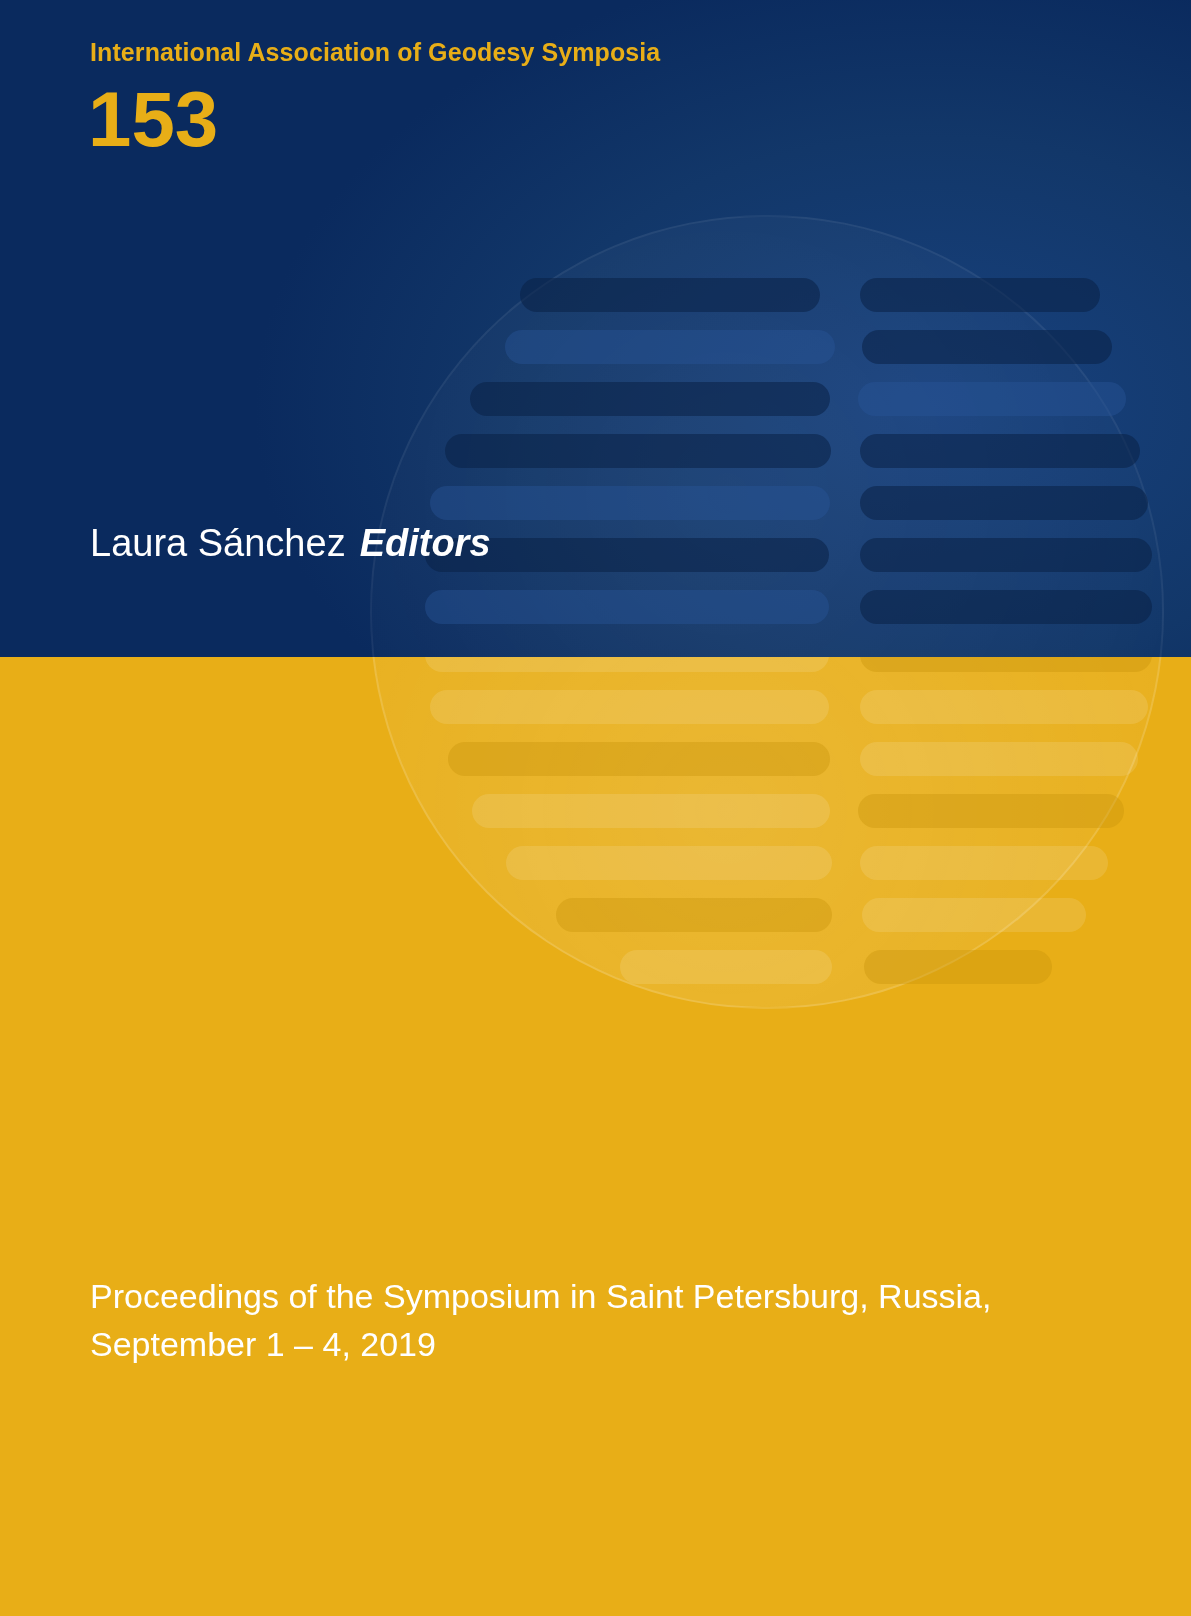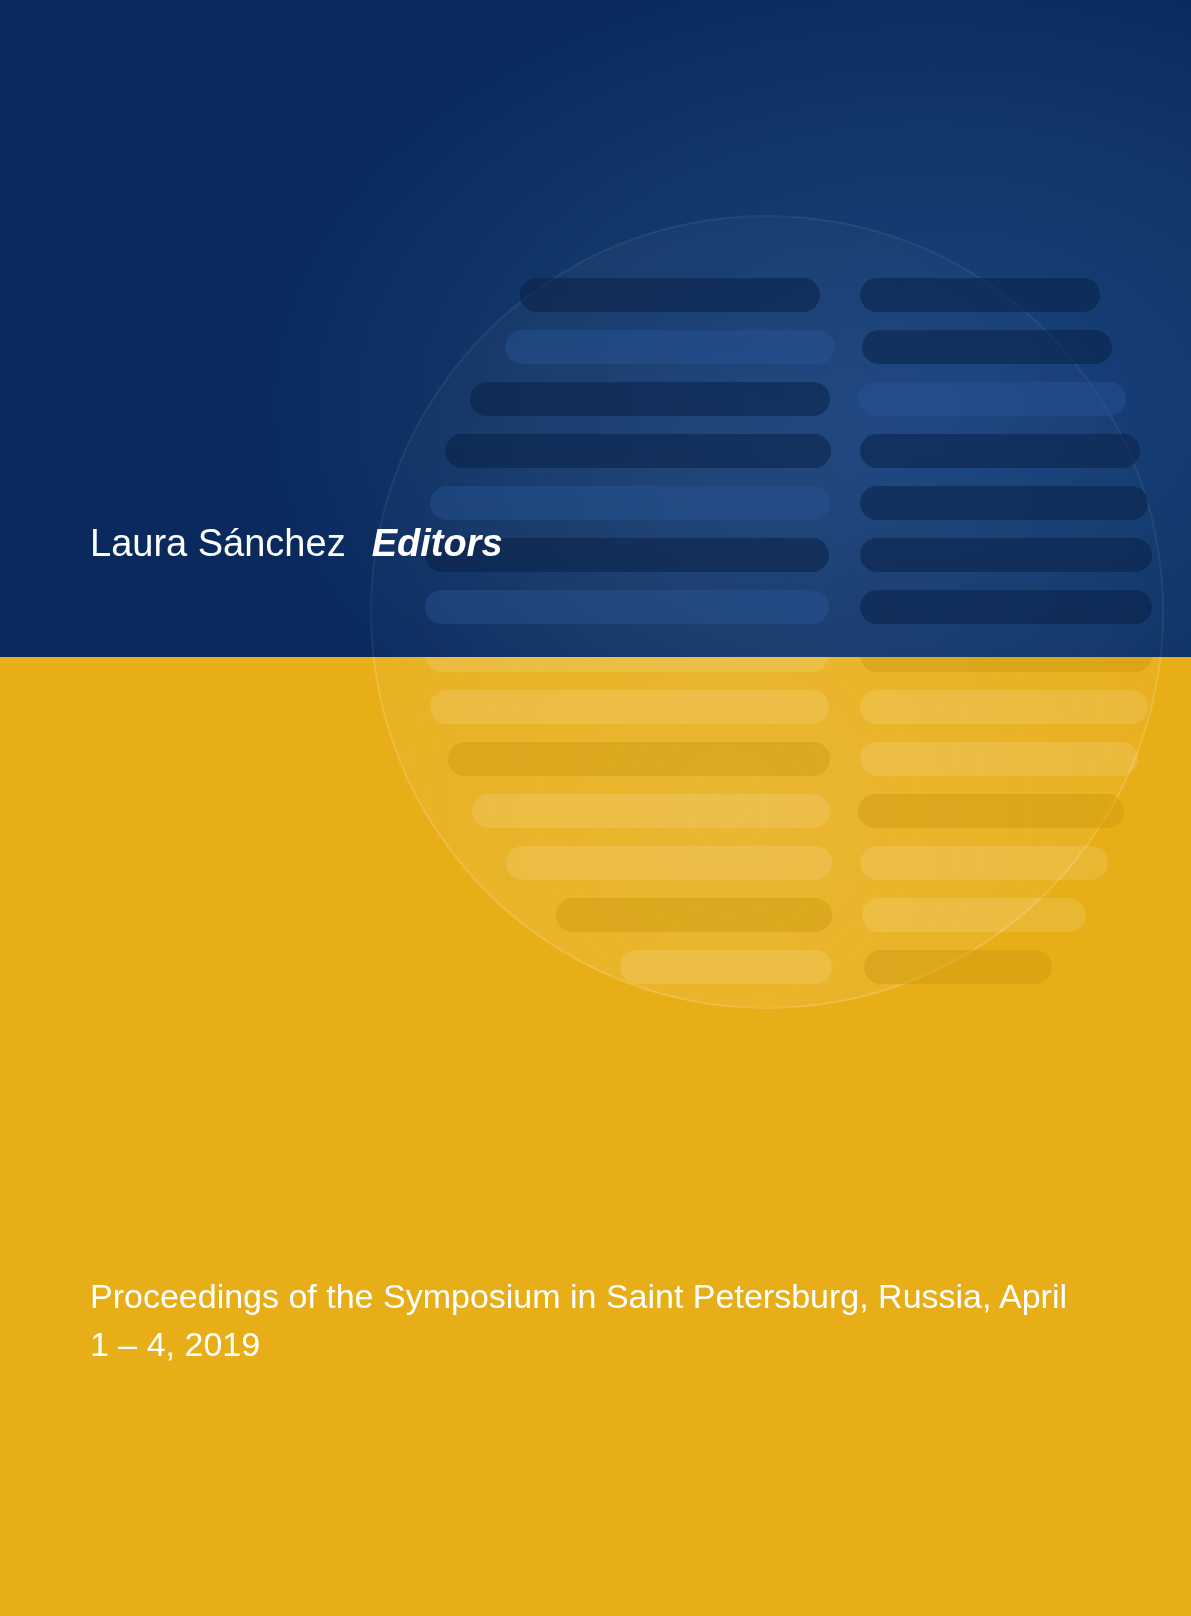--- a/index.html
+++ b/index.html
@@ -116,21 +116,21 @@
   }
   .editor-line {
     font-size: 38px;
     font-weight: normal;
     line-height: 1.32;
     white-space: nowrap;
   }
   .editor-role {
     font-style: italic;
     font-weight: bold;
-    margin-left: 26px;
+    margin-left: 14px;
   }
 
   
   .main-title {
     position: absolute;
     left: 88px;
     top: 690px;
     width: 1020px;
     color: #ffffff;
     font-size: 76px;
@@ -166,21 +166,23 @@
     <div class="bar light" style="left:858px; top:382px; width:268px; height:34px;"></div>
     <div class="bar" style="left:445px; top:434px; width:386px; height:34px;"></div>
     <div class="bar" style="left:860px; top:434px; width:280px; height:34px;"></div>
     <div class="bar light" style="left:430px; top:486px; width:400px; height:34px;"></div>
     <div class="bar" style="left:860px; top:486px; width:288px; height:34px;"></div>
     <div class="bar" style="left:425px; top:538px; width:404px; height:34px;"></div>
     <div class="bar" style="left:860px; top:538px; width:292px; height:34px;"></div>
     <div class="bar light" style="left:425px; top:590px; width:404px; height:34px;"></div>
     <div class="bar" style="left:860px; top:590px; width:292px; height:34px;"></div>
 
-
+    <div class="series-title">International Association of Geodesy Symposia</div>
+
+    <div class="series-number">153</div>
 
     <div class="editors">
       <div class="editor-line">
         <span>Laura Sánchez</span><span class="editor-role">Editors</span>
       </div>
     </div>
   </div>
 
   <div class="gold-panel">
 
@@ -197,15 +199,15 @@
     <div class="gbar" style="left:506px; top:189px; width:326px; height:34px;"></div>
     <div class="gbar" style="left:860px; top:189px; width:248px; height:34px;"></div>
     <div class="gbar dark" style="left:556px; top:241px; width:276px; height:34px;"></div>
     <div class="gbar" style="left:862px; top:241px; width:224px; height:34px;"></div>
     <div class="gbar" style="left:620px; top:293px; width:212px; height:34px;"></div>
     <div class="gbar dark" style="left:864px; top:293px; width:188px; height:34px;"></div>
 
   </div>
 
 
-  <div class="subtitle">Proceedings of the Symposium in Saint Petersburg, Russia, April 1 – 4, 2019</div>
+  <div class="subtitle">Proceedings of the Symposium in Saint Petersburg, Russia, September 1 – 4, 2019</div>
 
 </div>
 
 </body></html>

